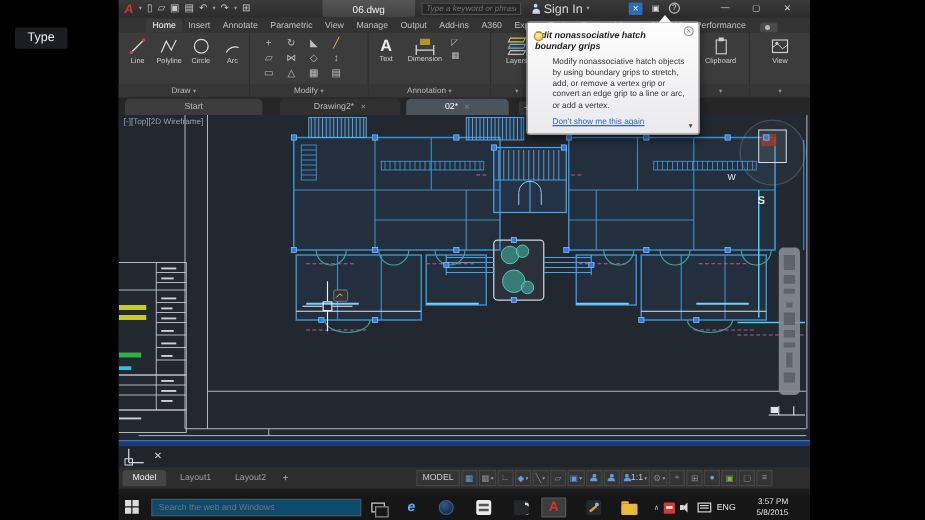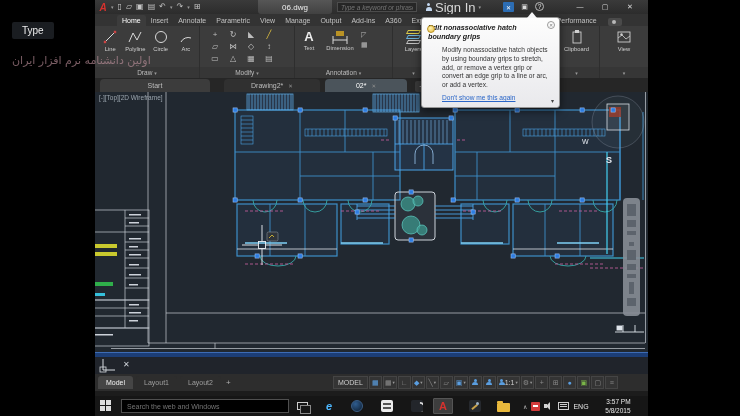--- a/index.html
+++ b/index.html
@@ -19,21 +19,21 @@
   .qat span { font-size:8px; color:#c6c6c6; line-height:12px; }
   .qat .dd { font-size:5px; color:#9a9a9a; }
   .doc-title { position:absolute; left:163px; top:0; width:74px; height:14px; background:linear-gradient(#565656,#414141);
                border-radius:0 0 3px 3px; color:#efefef; font-size:8px; display:flex; align-items:center; justify-content:center; }
   .tb-search { position:absolute; left:242px; top:2px; width:80px; height:10px; background:#262626;
                border:1px solid #4c4c4c; color:#9a9a9a; font-size:6.5px; font-style:italic; padding:0 3px; }
   .signin { position:absolute; left:330px; top:0; height:14px; display:flex; align-items:center; gap:3px; }
   .person-ico { display:inline-block; width:7px; height:8px; position:relative; }
   .person-ico::before { content:""; position:absolute; left:2px; top:0; width:3.4px; height:3.4px; border-radius:50%; background:#c3d7ef; }
   .person-ico::after { content:""; position:absolute; left:0.5px; top:4px; width:6.4px; height:3.6px; border-radius:3px 3px 0 0; background:#c3d7ef; }
-  .signin-label { font-size:13px; color:#d8d8d8; }
+  .signin-label { font-size:10px; color:#d8d8d8; }
   .tb-ico { position:absolute; top:2px; width:11px; height:10px; display:flex; align-items:center; justify-content:center; font-size:7px; }
   .exch { left:408px; background:#2c6db4; color:#fff; border-radius:1px; font-size:6px; }
   .trophy { left:424px; color:#d9d9d9; }
   .help-ico { left:440px; width:9px; height:9px; border:1px solid #b9b9b9; border-radius:50%; color:#e2e2e2; font-size:6.5px; }
   .winbtn { position:absolute; top:0; width:18px; height:13px; color:#d9d9d9; font-size:7px; display:flex; align-items:center; justify-content:center; }
   .win-min { left:476px; } .win-max { left:501px; } .win-close { left:526px; }
 
   
   .tabrow { position:absolute; left:0; top:14px; width:553px; height:12px; background:#333333; display:flex; align-items:flex-end; padding-left:22px; }
   .rtab { font-size:7px; color:#c2c2c2; padding:2px 5px 2px 5px; white-space:nowrap; }
@@ -99,21 +99,21 @@
   .pico { display:inline-block; width:6px; height:8px; position:relative; }
   .pico::before { content:""; position:absolute; left:1.5px; top:0; width:3px; height:3px; border-radius:50%; background:#5a9ee0; }
   .pico::after { content:""; position:absolute; left:0; top:3.6px; width:6px; height:3.4px; border-radius:3px 3px 0 0; background:#5a9ee0; }
 
   
   .gapstrip { position:absolute; left:0; top:391px; width:553px; height:5px; background:#1c1c1c; }
   .taskbar { position:absolute; left:0; top:396px; width:553px; height:20px; background:#161616; }
   .startbtn { position:absolute; left:5px; top:4px; width:13px; height:12px; display:grid;
               grid-template-columns:5px 5px; grid-template-rows:5px 5px; gap:1px; }
   .startbtn i { background:#dcdcdc; }
-  .tsearch { position:absolute; left:26px; top:3px; width:168px; height:14px; background:#000000;
+  .tsearch { position:absolute; left:26px; top:3px; width:168px; height:14px; background:#0c4a6e;
              border:1px solid #4f4f4f; color:#b5b5b5; font-size:7px; padding:0 5px; }
   .taskview { position:absolute; left:202px; top:6px; width:11px; height:8px; border:1px solid #cdcdcd; }
   .taskview::after { content:""; position:absolute; left:2px; top:2px; width:9px; height:7px; border:1px solid #8a8a8a; background:#161616; }
   .tico { position:absolute; top:2px; width:20px; height:16px; display:flex; align-items:center; justify-content:center; font-size:11px; }
   .t-edge { left:224px; color:#4db8ff; font-weight:bold; font-style:italic; }
   .t-sphere { left:252px; }
   .t-sphere i { width:12px; height:12px; border-radius:50%; background:radial-gradient(circle at 35% 30%,#2f5d8f,#0d1c2e); border:1px solid #3a5d85; }
   .t-doc { left:282px; }
   .t-doc i { width:12px; height:12px; background:#ececec; border-radius:2px; position:relative; }
   .t-doc i::after { content:""; position:absolute; left:2px; top:3px; width:8px; height:2px; background:#555; box-shadow:0 4px 0 #555; }
@@ -618,21 +618,20 @@
         <span class="lang">ENG</span>
         <div class="clock">
           <div>3:57 PM</div>
           <div>5/8/2015</div>
         </div>
       </div>
     </div>
   </div>
 
   <div class="pausebtn">Type</div>
-  <div class="wm2" dir="rtl">اولین دانشنامه نرم افزار ایران</div>
 
   <div class="balloon">
     <span class="bulb"></span>
     <span class="bclose">✕</span>
     <div class="btitle">Edit nonassociative hatch boundary grips</div>
     <div class="bbody">Modify nonassociative hatch objects by using boundary grips to stretch, add, or remove a vertex grip or convert an edge grip to a line or arc, or add a vertex.</div>
     <div class="blink">Don't show me this again</div>
     <span class="bchev">▾</span>
   </div>
 </div>

